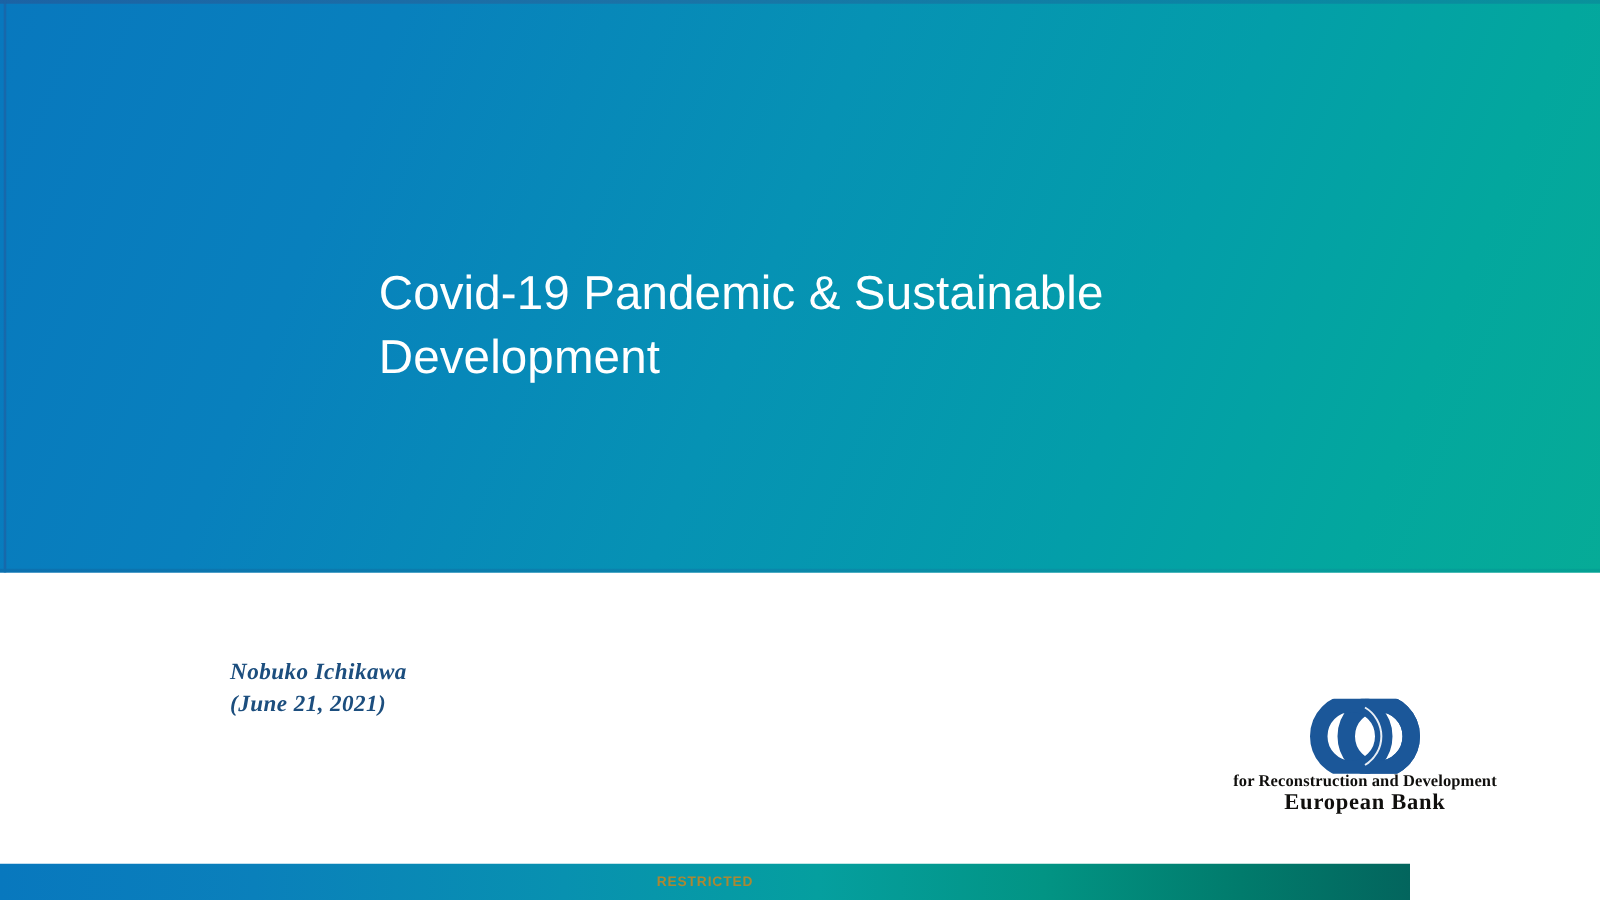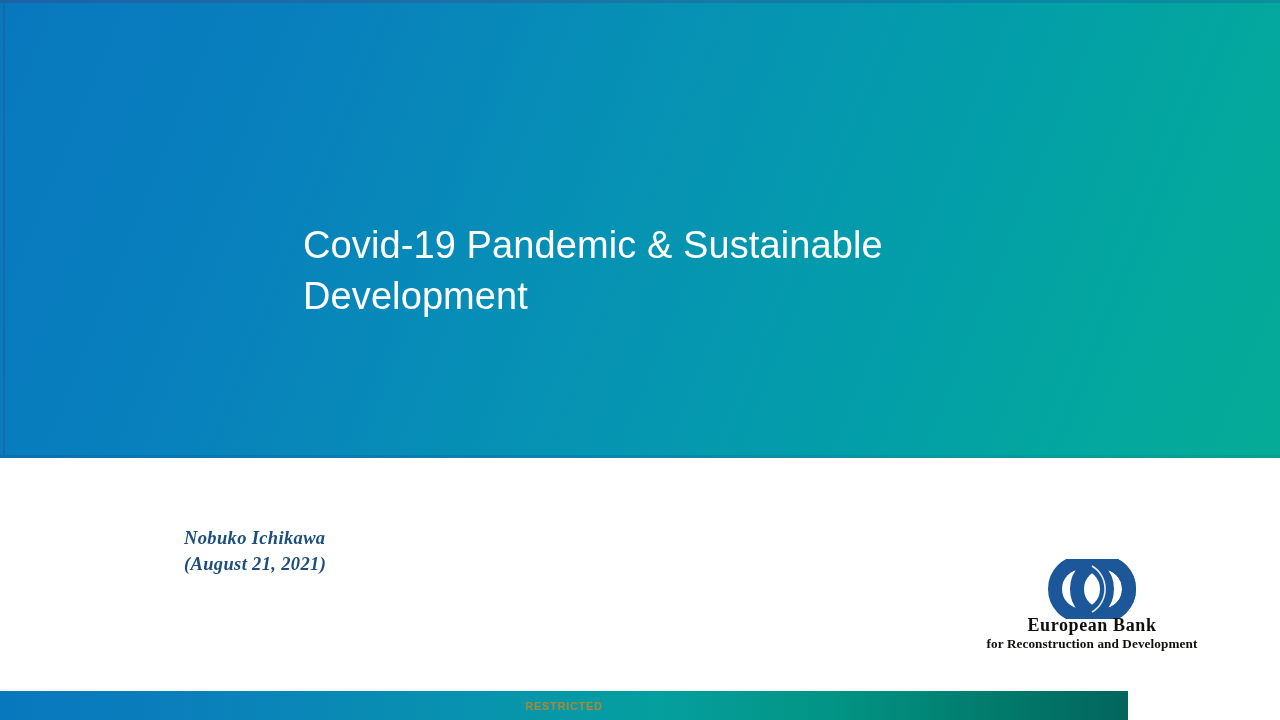--- a/index.html
+++ b/index.html
@@ -69,21 +69,21 @@
     width: 1280px;
     height: 3px;
     background: linear-gradient(90deg, #0c6fae 0%, #0b83ab 45%, #08989f 75%, #04a093 100%);
     opacity: .9;
   }
 
   
   #title-block {
     position: absolute;
     left: 303px;
-    top: 220px;
+    top: 210px;
     width: 700px;
   }
   #slide-title {
     margin: 0;
     padding: 0;
     color: #ffffff;
     font-family: "Liberation Sans", sans-serif;
     font-size: 38px;
     font-weight: 300;
     line-height: 51px;
@@ -195,21 +195,21 @@
     <div id="hero-bottom-rule"></div>
   </div>
 
   <div id="title-block">
     <h1 id="slide-title">Covid-19 Pandemic &amp; Sustainable
 Development</h1>
   </div>
 
   <div id="author-block">
     <p class="author-line">Nobuko Ichikawa</p>
-    <p class="author-line">(August 21, 2021)</p>
+    <p class="author-line">(June 21, 2021)</p>
   </div>
 
   <div id="logo">
     <div id="logo-mark">
       <svg width="106" height="60" viewBox="0 0 106 60" xmlns="http://www.w3.org/2000/svg">
         <defs>
           <clipPath id="clipLeftRing">
             <rect x="0" y="0" width="53" height="60"></rect>
           </clipPath>
           <clipPath id="clipRightRing">
@@ -222,22 +222,22 @@
         <ellipse cx="42" cy="30" rx="26" ry="26.5" fill="none" stroke="#1b5799" stroke-width="14"></ellipse>
 
         <g clip-path="url(#clipRightRing)">
           <ellipse cx="64" cy="30" rx="26" ry="26.5" fill="none" stroke="#1b5799" stroke-width="14"></ellipse>
         </g>
 
         <path d="M 53 7 A 26 26.5 0 0 1 53 53" fill="none" stroke="#ffffff" stroke-width="1.6" opacity="0.9"></path>
       </svg>
     </div>
     <div id="logo-wordmark">
+      <span id="logo-tagline">for Reconstruction and Development</span>
       <span id="logo-name">European Bank</span>
-      <span id="logo-tagline">for Reconstruction and Development</span>
     </div>
   </div>
 
   <div id="footer-bar">
     <span id="footer-restricted">RESTRICTED</span>
   </div>
 
 </div>
 
 </body></html>

